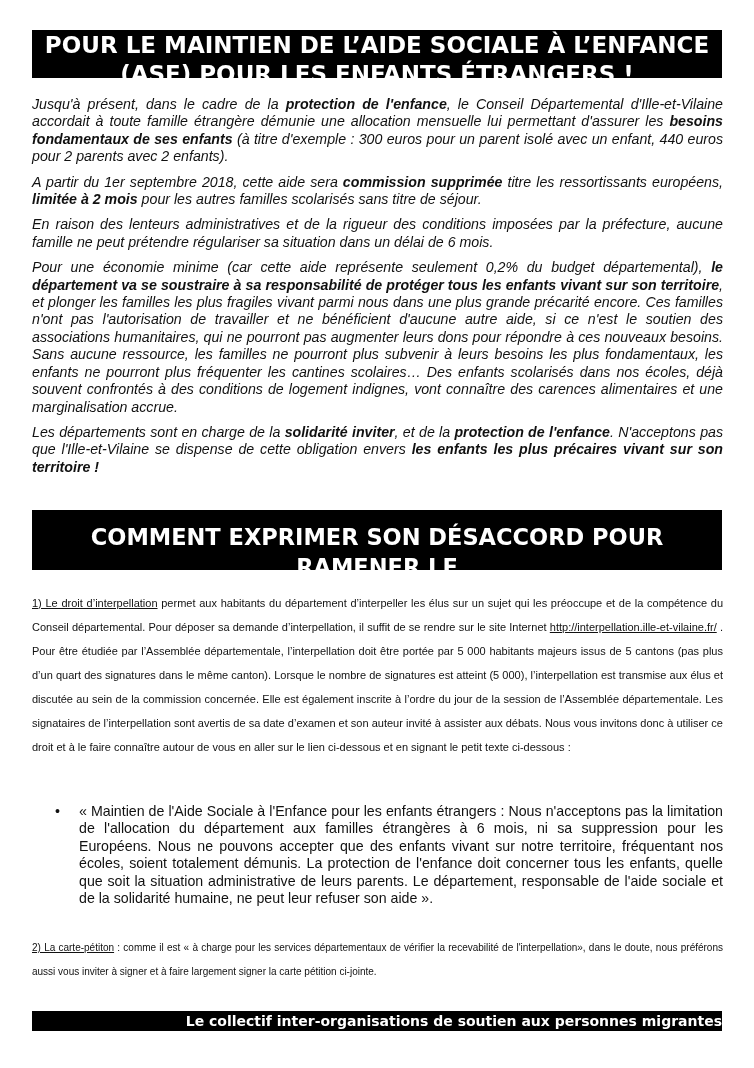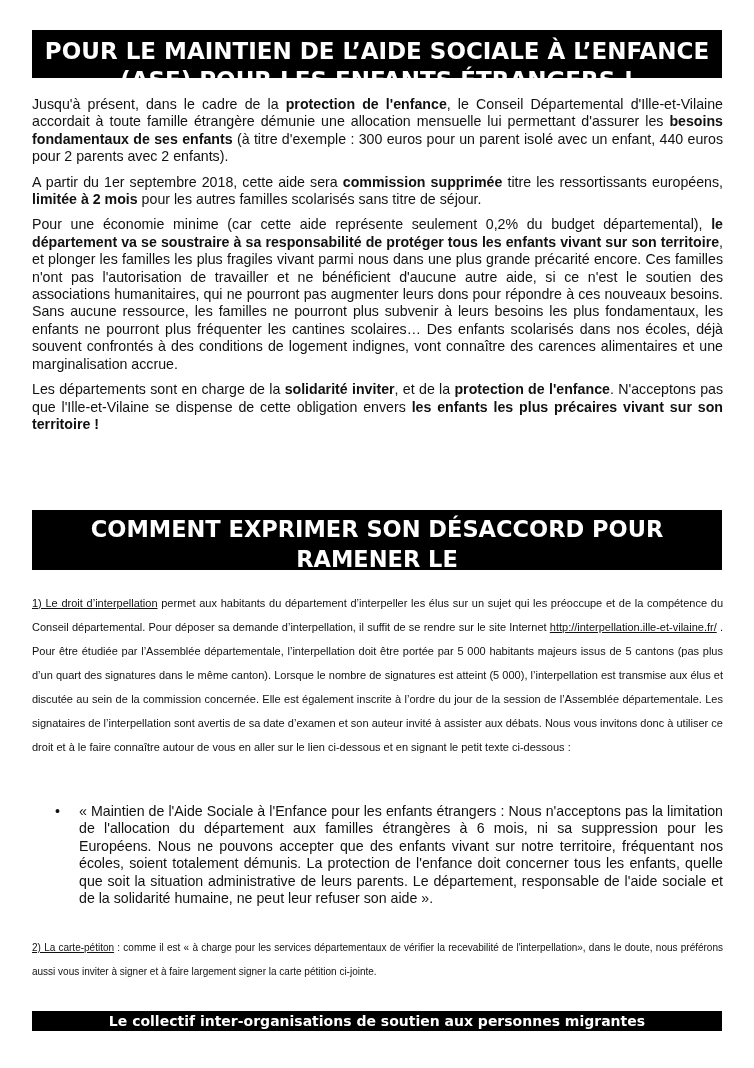--- a/index.html
+++ b/index.html
@@ -1,46 +1,47 @@
 <!DOCTYPE html>
 <html><head>
 <meta charset="utf-8">
 <style>
   html, body { margin: 0; padding: 0; background: #ffffff; }
   body { width: 754px; height: 1068px; position: relative; overflow: hidden;
          font-family: "DejaVu Sans", sans-serif; color: #111; }
   .banner { position: absolute; left: 32px; width: 690px; background: #000; color: #fff;
             text-align: center; font-weight: bold; }
-  .banner1 { top: 30px; height: 48px; font-size: 23px; line-height: 29px; padding-top: 7px; box-sizing: border-box; }
-  .banner2 { top: 510px; height: 60px; font-size: 22.5px; line-height: 30px; box-sizing: border-box; padding-top: 4px; }
-  .footer { top: 1011px; height: 20px; font-size: 14px; line-height: 20px; }
+  .banner1 { top: 30px; height: 48px; font-size: 23px; line-height: 29px; padding-top: 1px; box-sizing: border-box; }
+  .banner2 { top: 510px; height: 60px; font-size: 22.5px; line-height: 30px; box-sizing: border-box; padding-top: 12px; }
+  .footer { top: 1011px; height: 20px; font-size: 14px; line-height: 20px; text-align: right; }
   .text { position: absolute; left: 32px; width: 691px; text-align: justify;
           font-family: "Liberation Sans", sans-serif; font-size: 14.2px; line-height: 17.4px; }
   .text p { margin: 0; }
-  .sec1 { top: 96px; }
+  .sec1 { top: 96px; font-style: italic; }
   .sec1 p { margin-bottom: 8px; }
   .sec2 { top: 591px; line-height: 24px; font-size: 11px; }
   .quote { position: absolute; left: 79px; width: 644px; top: 803px; text-align: justify;
            font-family: "Liberation Sans", sans-serif; font-size: 14.2px; line-height: 17.4px; }
   .bullet { position: absolute; left: -24px; top: 0; }
   .sec3 { top: 936px; line-height: 24px; font-size: 10px; }
   b { font-weight: bold; }
   u { text-decoration: underline; }
 </style>
 </head>
 <body>
 
 <div class="banner banner1">
   <div>POUR LE MAINTIEN DE L’AIDE SOCIALE À L’ENFANCE</div>
   <div>(ASE) POUR LES ENFANTS ÉTRANGERS !</div>
 </div>
 
 <div class="text sec1">
   <p><span>Jusqu'à présent, dans le cadre de la </span><b>protection de l'enfance</b><span>, le Conseil Départemental d'Ille-et-Vilaine accordait à toute famille étrangère démunie une allocation mensuelle lui permettant d'assurer les </span><b>besoins fondamentaux de ses enfants</b><span> (à titre d'exemple : 300 euros pour un parent isolé avec un enfant, 440 euros pour 2 parents avec 2 enfants).</span></p>
   <p><span>A partir du 1er septembre 2018, cette aide sera </span><b>commission supprimée</b><span> titre les ressortissants européens, </span><b>limitée à 2 mois</b><span> pour les autres familles scolarisés sans titre de séjour.</span></p>
+  <p><span>En raison des lenteurs administratives et de la rigueur des conditions imposées par la préfecture, aucune famille ne peut prétendre régulariser sa situation dans un délai de 6 mois.</span></p>
   <p><span>Pour une économie minime (car cette aide représente seulement 0,2% du budget départemental), </span><b>le département va se soustraire à sa responsabilité de protéger tous les enfants vivant sur son territoire</b><span>, et plonger les familles les plus fragiles vivant parmi nous dans une plus grande précarité encore.  Ces familles n'ont pas l'autorisation de travailler et ne bénéficient d'aucune autre aide, si ce n'est le soutien des associations humanitaires, qui ne pourront pas augmenter leurs dons pour répondre à ces nouveaux besoins. Sans aucune ressource, les familles ne pourront plus subvenir à leurs besoins les plus fondamentaux, les enfants ne pourront plus fréquenter les cantines scolaires… Des enfants scolarisés dans nos écoles, déjà souvent confrontés à des conditions de logement indignes, vont connaître des carences alimentaires et une marginalisation accrue.</span></p>
   <p><span>Les départements sont en charge de la </span><b>solidarité inviter</b><span>, et de la </span><b>protection de l'enfance</b><span>. N'acceptons pas que l'Ille-et-Vilaine se dispense de cette obligation envers </span><b>les enfants les plus précaires vivant sur son territoire !</b></p>
 </div>
 
 <div class="banner banner2">
   <div>COMMENT EXPRIMER SON DÉSACCORD POUR RAMENER LE</div>
   <div>CONSEIL DÉPARTEMENTAL À LA RAISON ?</div>
 </div>
 
 <div class="text sec2">

